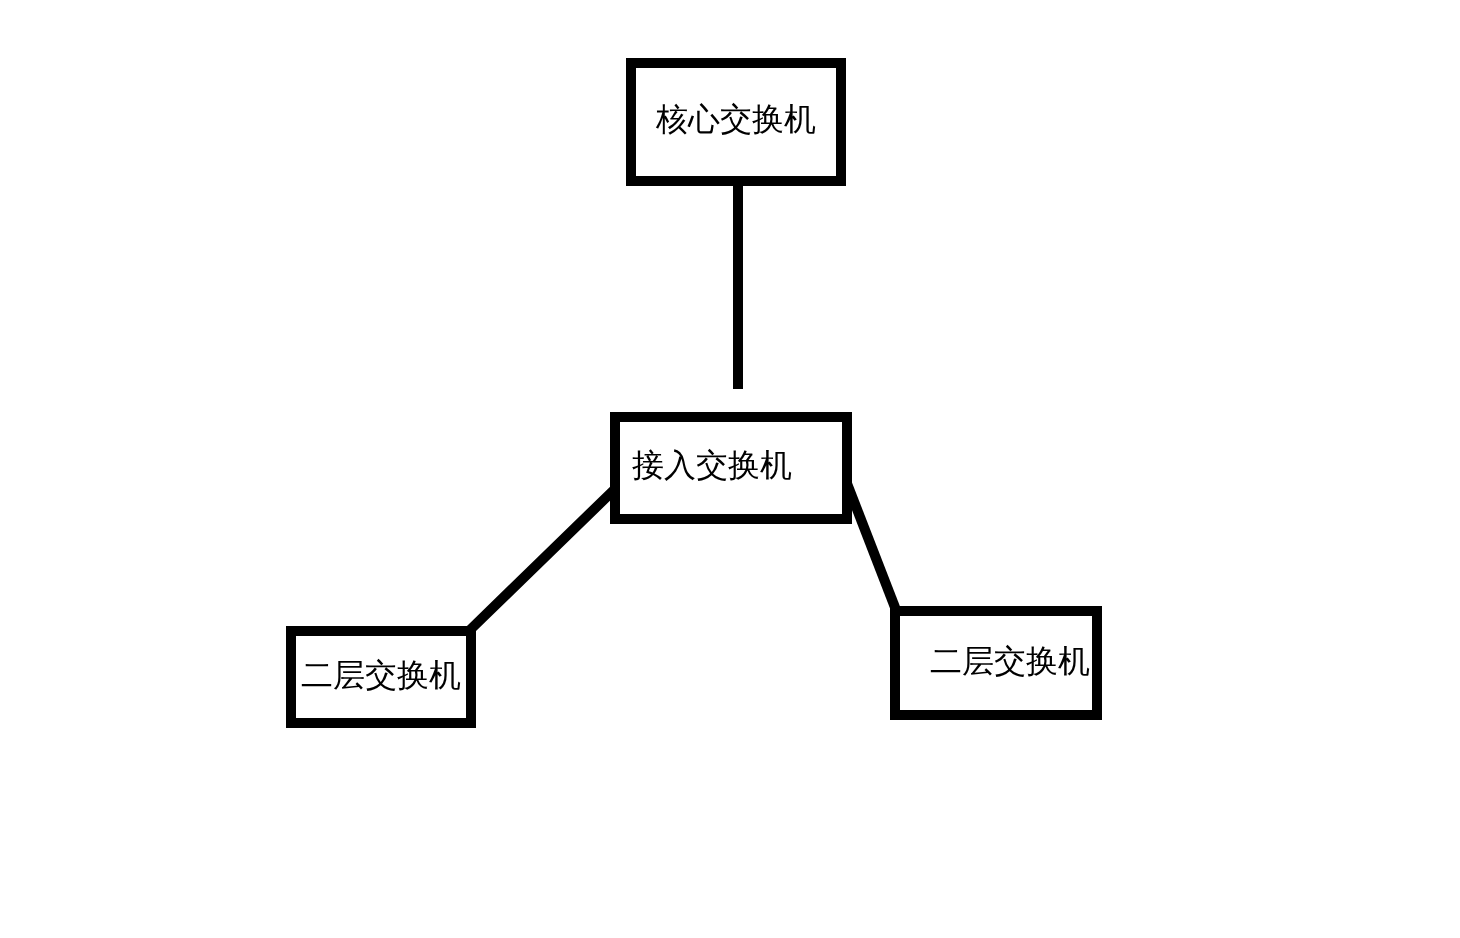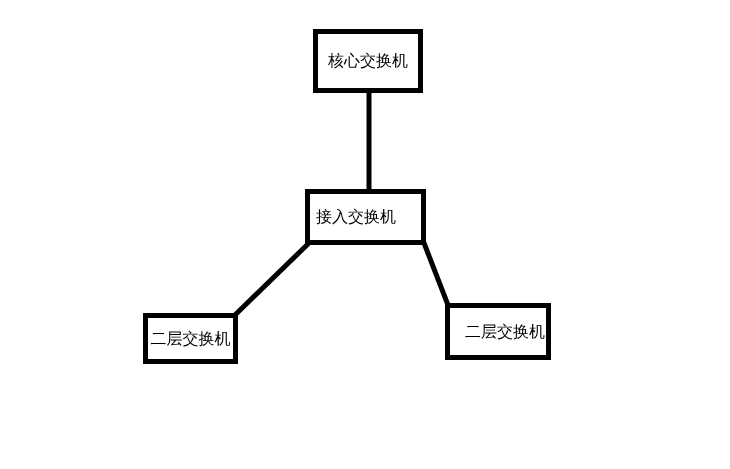--- a/index.html
+++ b/index.html
@@ -51,21 +51,21 @@
   <svg class="edge-layer" viewBox="0 0 730 469" xmlns="http://www.w3.org/2000/svg">
     <line x1="369" y1="91" x2="369" y2="192"></line>
     <line x1="309" y1="243" x2="236" y2="314"></line>
     <line x1="424" y1="243" x2="448" y2="305"></line>
   </svg>
 
   <div class="node" style="left: 313px; top: 29px; width: 110px; height: 64px;">
     <span>核心交换机</span>
   </div>
 
-  <div class="node align-left" style="left: 305px; top: 189px; width: 121px; height: 56px;">
+  <div class="node align-left" style="left: 305px; top: 206px; width: 121px; height: 56px;">
     <span>接入交换机</span>
   </div>
 
   <div class="node" style="left: 143px; top: 313px; width: 95px; height: 51px;">
     <span>二层交换机</span>
   </div>
 
   <div class="node align-right" style="left: 445px; top: 303px; width: 106px; height: 57px;">
     <span>二层交换机</span>
   </div>

